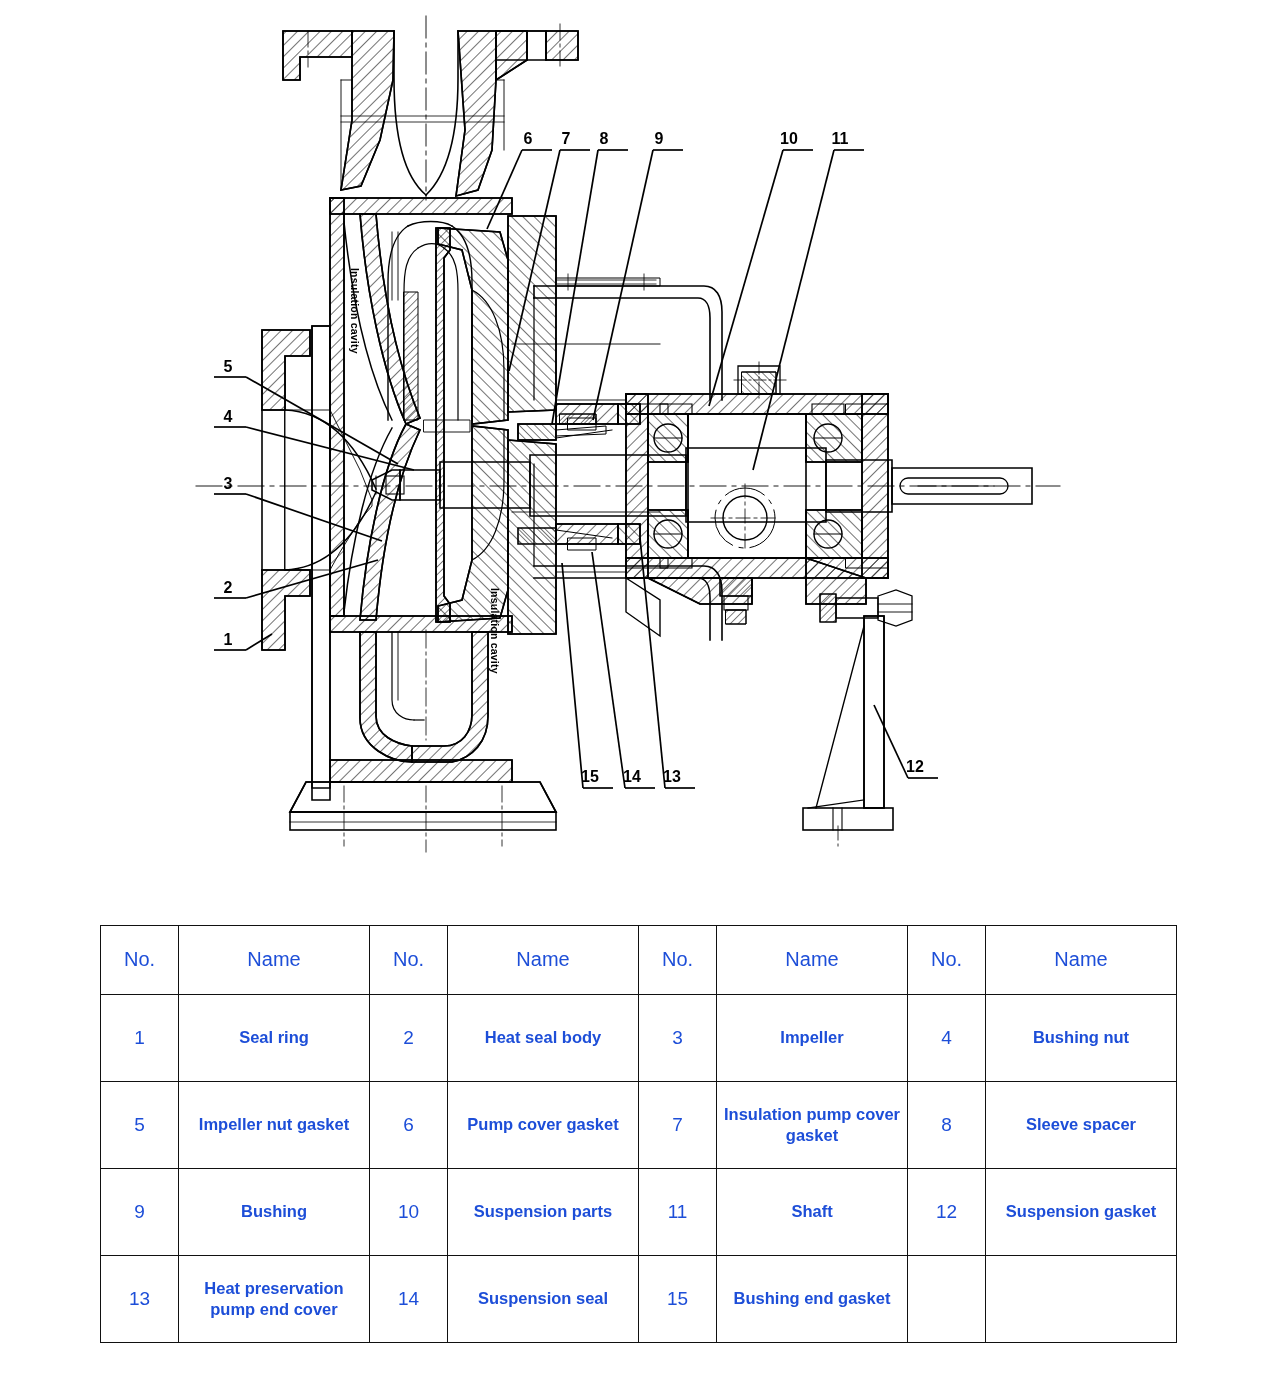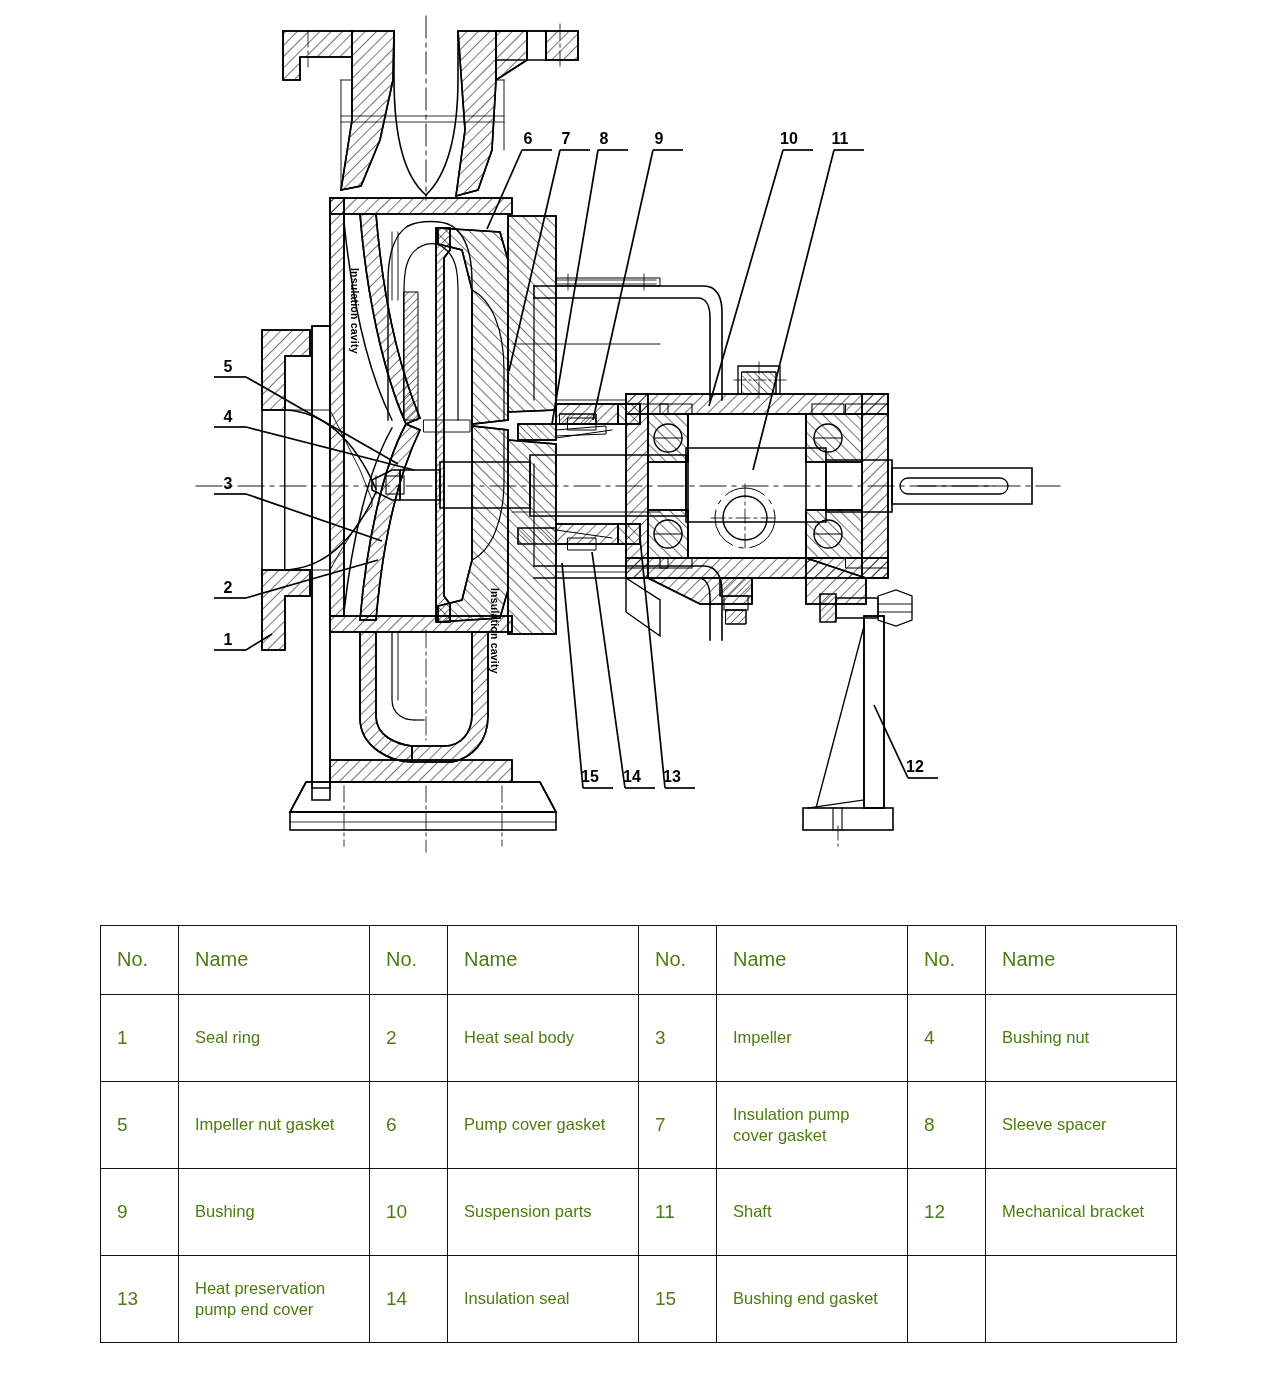--- a/index.html
+++ b/index.html
@@ -51,40 +51,42 @@
     width: 1076px;
   }
   table.parts {
     border-collapse: collapse;
     width: 1076px;
     table-layout: fixed;
     background: #fff;
   }
   table.parts td {
     border: 1.5px solid #111;
+    text-align: center;
     vertical-align: middle;
     font-family: "Liberation Sans", sans-serif;
     font-size: 16.5px;
-    color: #4d7c0f;
-    padding: 4px 16px;
+    color: #1d4ed8;
+    padding: 4px 4px;
     line-height: 1.28;
   }
   table.parts tr.head td {
     font-size: 20px;
     height: 60px;
     font-weight: normal;
   }
   table.parts tr.body td {
     height: 78px;
   }
   table.parts td.num {
     font-size: 19px;
   }
   table.parts td.name {
     font-size: 16.5px;
+    font-weight: bold;
   }
   table.parts td.empty { }
   col.c-num { width: 78px; }
   col.c-name { width: 191px; }
 </style>
 </head>
 <body>
 
 <div id="drawing-area">
 <svg id="drawing-svg" viewBox="0 0 1276 900" xmlns="http://www.w3.org/2000/svg">
@@ -478,28 +480,28 @@
       </tr>
 
       <tr class="body">
         <td class="num">9</td>
         <td class="name">Bushing</td>
         <td class="num">10</td>
         <td class="name">Suspension parts</td>
         <td class="num">11</td>
         <td class="name">Shaft</td>
         <td class="num">12</td>
-        <td class="name">Mechanical bracket</td>
+        <td class="name">Suspension gasket</td>
       </tr>
 
       <tr class="body">
         <td class="num">13</td>
         <td class="name">Heat preservation pump end cover</td>
         <td class="num">14</td>
-        <td class="name">Insulation seal</td>
+        <td class="name">Suspension seal</td>
         <td class="num">15</td>
         <td class="name">Bushing end gasket</td>
         <td class="num empty"></td>
         <td class="name empty"></td>
       </tr>
     </tbody>
   </table>
 </div>
 
 </body></html>

